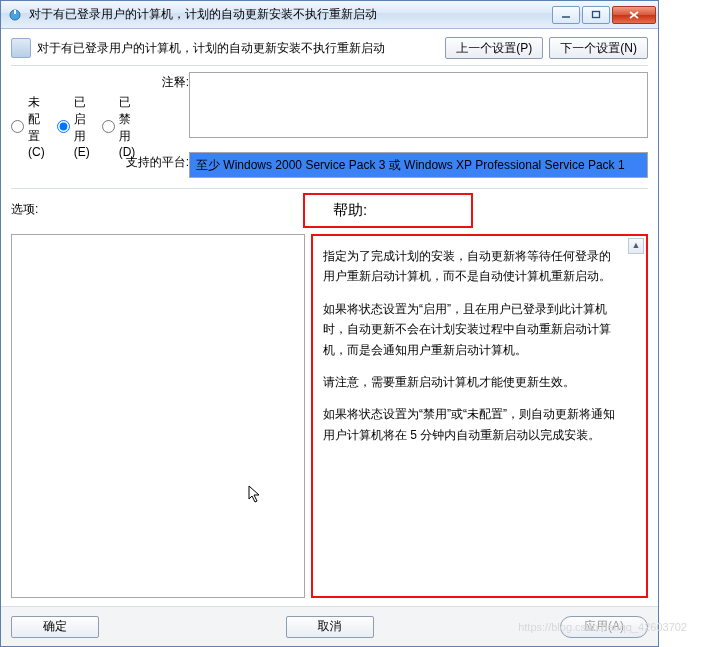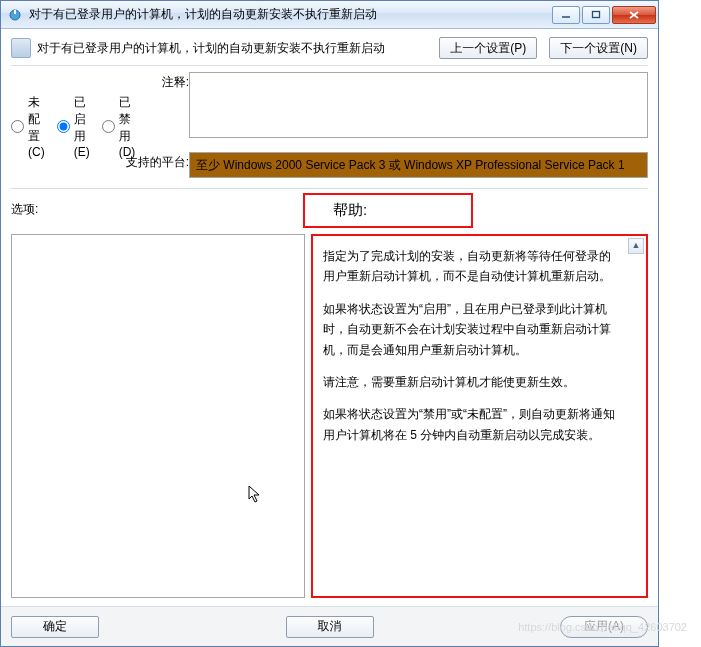--- a/index.html
+++ b/index.html
@@ -60,21 +60,21 @@
     padding: 8px 10px 4px 10px;
   }
   .header-icon {
     width: 20px; height: 20px;
     background: linear-gradient(#dfeaf5,#b9cee5);
     border: 1px solid #95aed0;
     border-radius: 2px;
     margin-right: 6px;
   }
   .header-title { flex: 1; font-size: 12px; color: #000; }
-  .hdr-btns { display: flex; gap: 12px; margin-left: 17px; }
+  .hdr-btns { display: flex; gap: 6px; margin-left: 17px; }
   .btn {
     min-width: 88px; height: 22px;
     border: 1px solid #8f9db1;
     border-radius: 2px;
     background: linear-gradient(#fdfdfd,#e9eef5);
     font-size: 12px;
     padding: 0 10px;
     color: #000;
     display: inline-flex; align-items: center; justify-content: center;
     cursor: pointer;
@@ -103,21 +103,21 @@
   }
   .lbl { text-align: right; font-size: 12px; padding-top: 2px; }
   .comment-box {
     height: 66px;
     border: 1px solid #a7a7a7;
     background: #fff;
   }
   .platform-box {
     height: 26px;
     border: 1px solid #a7a7a7;
-    background: #a16207;
+    background: #3b82f6;
     padding: 4px 6px;
     font-size: 12px;
     color: #000;
     overflow: hidden;
     white-space: nowrap;
   }
   .sep2 { height: 1px; background: #d7dfe8; margin: 10px 10px 0 10px; }
 
   .mid-labels {
     display: flex;

